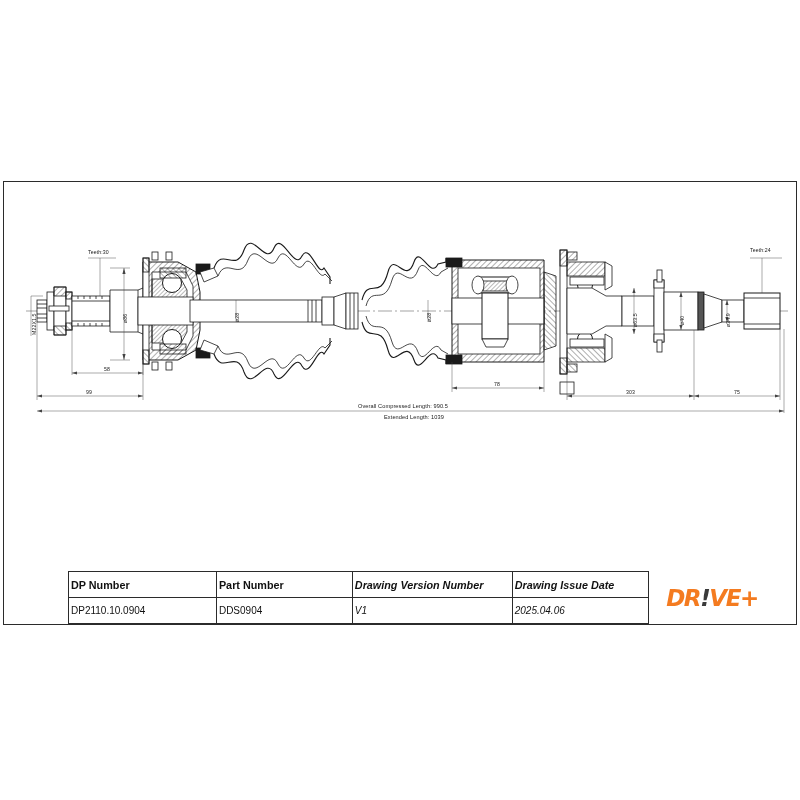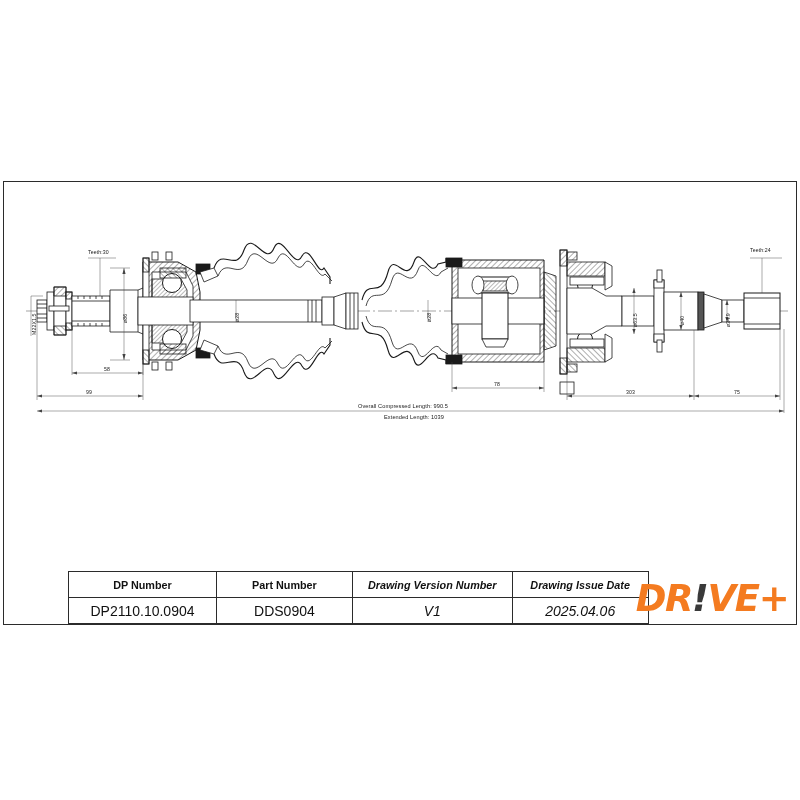--- a/index.html
+++ b/index.html
@@ -32,49 +32,48 @@
   
   #title-block {
     position: absolute;
     left: 68px; top: 571px;
     width: 712px; height: 52px;
     border-collapse: collapse;
     background: #fff;
   }
   #title-block td {
     border: 1px solid #2b2b2b;
-    text-align: center;
     vertical-align: middle;
     font-size: 10.5px;
     color: #111;
     padding: 0 2px;
     height: 26px;
   }
   #title-block td.hdr { font-weight: bold; font-size: 10.8px; }
-  #title-block td.val { font-weight: normal; font-size: 14px; }
+  #title-block td.val { font-weight: normal; font-size: 10px; }
   #title-block td.logo-cell {
     border-left: 1px solid #2b2b2b;
     border-right: none; border-top: none; border-bottom: none;
     padding: 0;
   }
   .c1 { width: 148px; } .c2 { width: 136px; }
   .c3 { width: 160px; font-style: italic; } .c4 { width: 136px; font-style: italic; }
   .c5 { width: 132px; }
   
   #logo-wrap {
     position: absolute;
     left: 636px; top: 578px;
     width: 152px; height: 40px;
     display: flex; align-items: center; justify-content: center;
   }
   #logo {
     font-family: "DejaVu Sans", sans-serif;
     font-weight: bold;
     font-style: italic;
-    font-size: 37px;
+    font-size: 23px;
     letter-spacing: -1.4px;
     color: #F47B20;
     line-height: 1;
     white-space: nowrap;
   }
   #logo .bang { color: #3a3a3a; }
   .lbl {
     position: absolute;
     font-family: "Liberation Sans", sans-serif;
     font-size: 5.2px;

